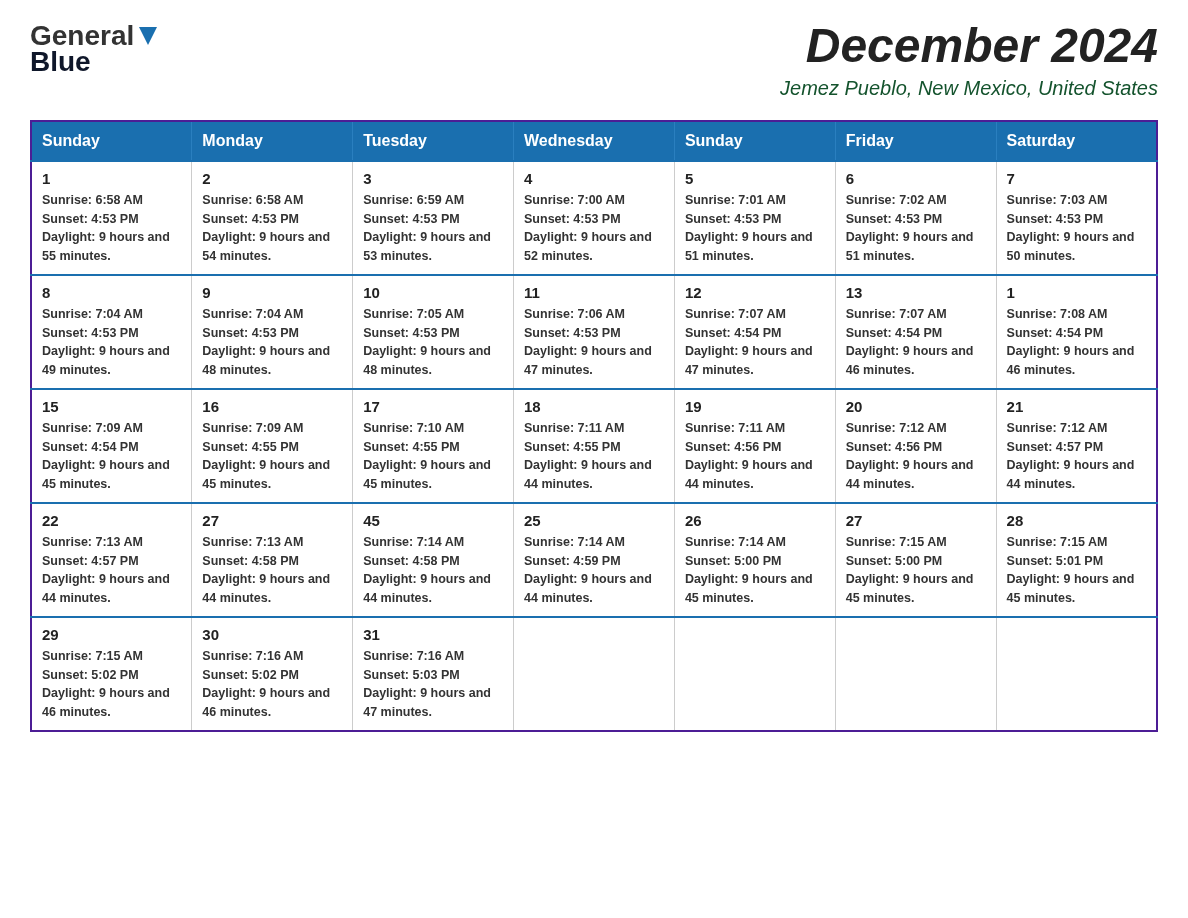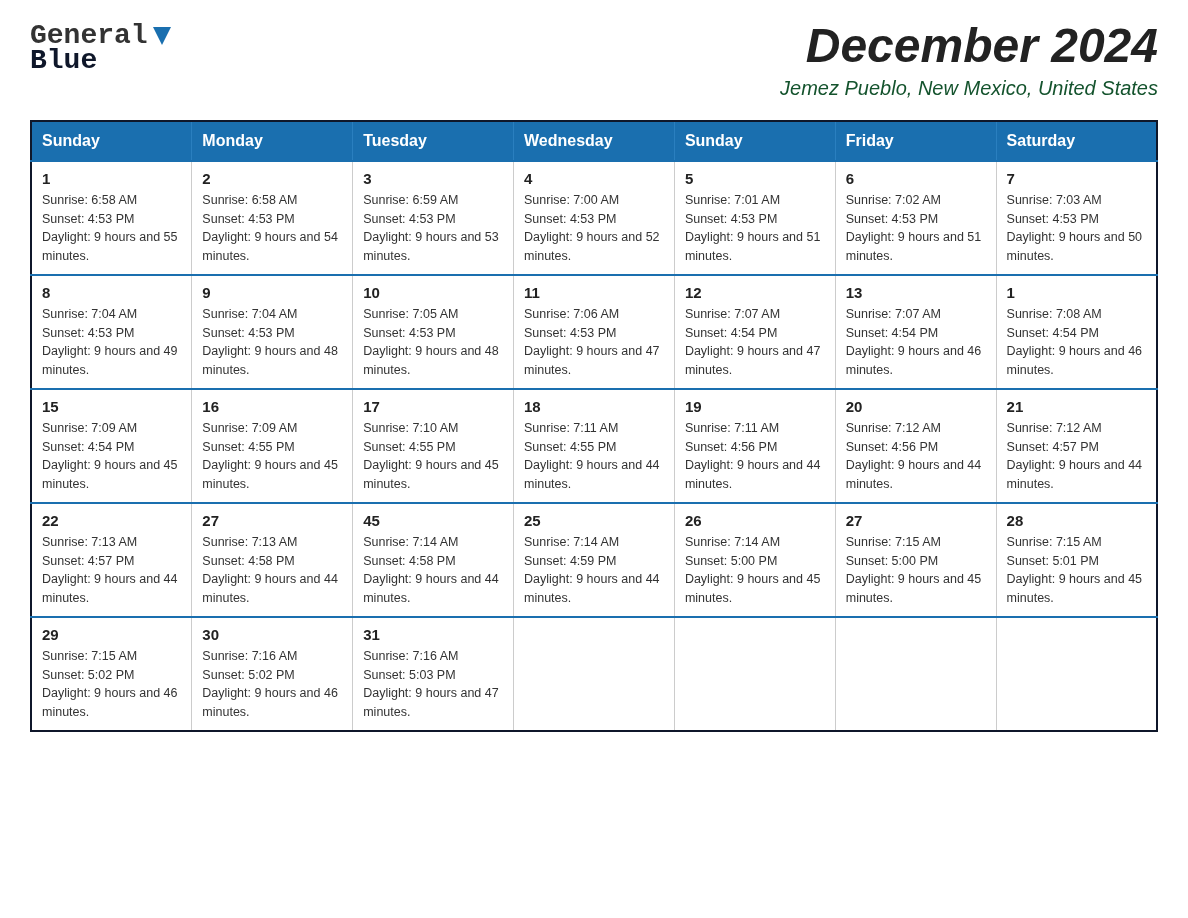--- a/index.html
+++ b/index.html
@@ -13,21 +13,20 @@
     .header-area {
       display: flex;
       justify-content: space-between;
       align-items: flex-start;
       margin-bottom: 20px;
     }
     .logo {
       display: flex;
       flex-direction: column;
       align-items: flex-start;
-      font-family: Liberation Mono, monospace;
     }
     .logo-text-general {
       font-size: 28px;
       font-weight: bold;
       color: #333;
       display: flex;
       align-items: center;
     }
     .logo-blue {
       font-size: 28px;
@@ -46,21 +45,21 @@
       line-height: 1.1;
     }
     .location-title {
       font-size: 20px;
       color: #14532d;
       margin-top: 4px;
     }
     .calendar-table {
       width: 100%;
       border-collapse: collapse;
-      border: 2px solid #0f172a;
+      border: 2px solid #4c1d95;
     }
     .calendar-table thead tr th {
       background-color: #1a6faf;
       color: #fff;
       font-size: 16px;
       font-weight: bold;
       padding: 10px 10px;
       text-align: left;
       border-right: 1px solid #2a7fbf;
     }
@@ -84,20 +83,21 @@
       font-size: 15px;
       font-weight: bold;
       color: #222;
       margin-bottom: 4px;
       display: block;
     }
     .day-info {
       font-size: 12.5px;
       color: #333;
       line-height: 1.5;
+      font-weight: bold;
     }
     .empty-cell {
       background: #fff;
     }
   </style>
 </head>
 <body>
 
 <div class="header-area">
   <div class="logo">

